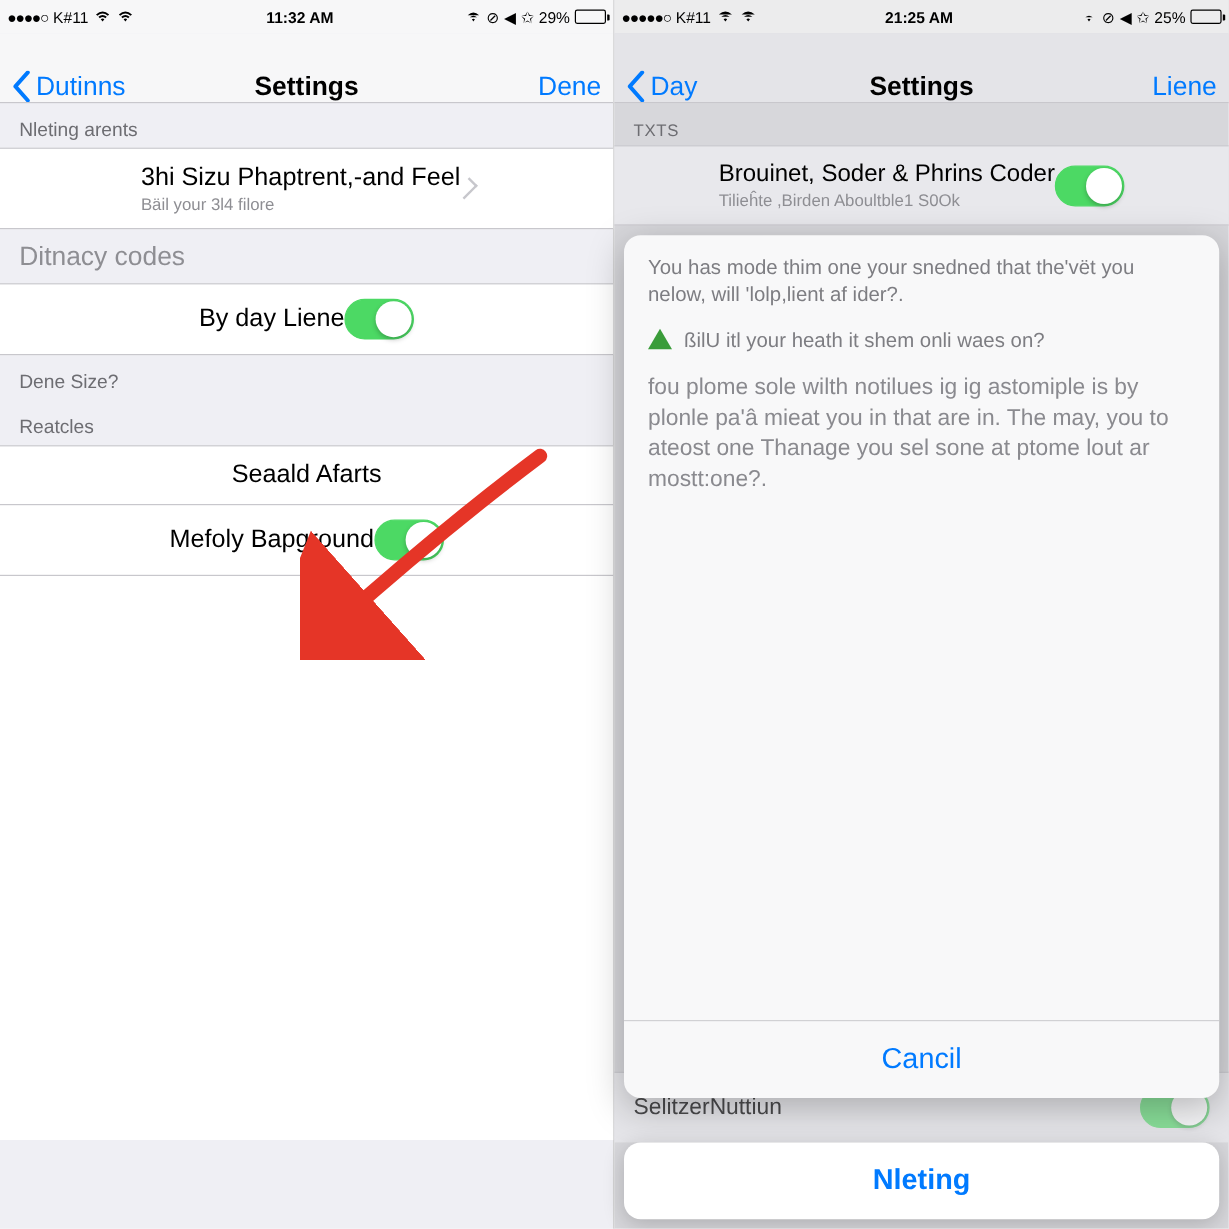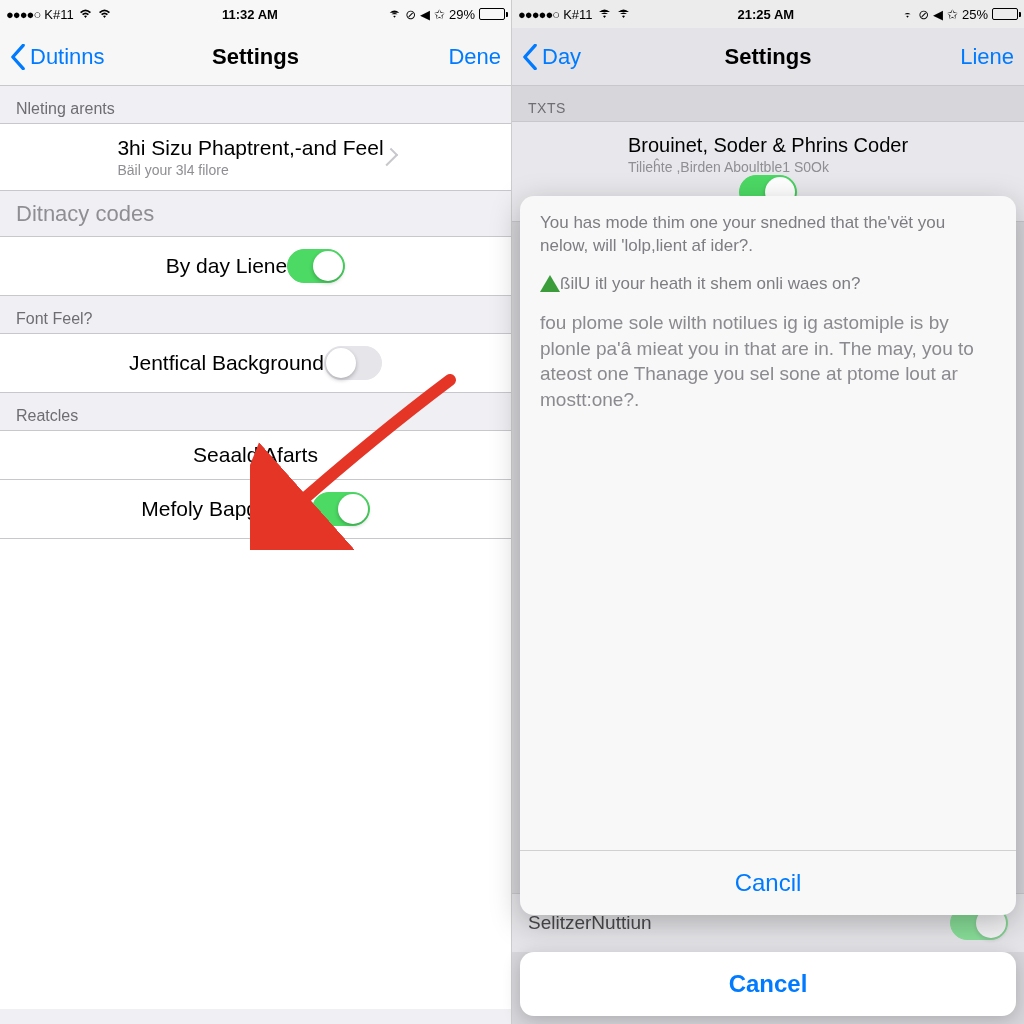--- a/index.html
+++ b/index.html
@@ -52,21 +52,21 @@
     background: #000;
     height: 100%;
     width: 30%;
   }
   
   .navbar {
     height: 58px;
     background: #f7f7f8;
     border-bottom: 1px solid #c8c7cc;
     display: flex;
-    align-items: center;
+    align-items: flex-end;
     justify-content: space-between;
     padding: 0 10px;
     position: relative;
   }
   .navbar.dim { background: #e4e4e8; }
   .nav-back {
     display: flex;
     align-items: center;
     color: #007aff;
     font-size: 22px;
@@ -98,21 +98,21 @@
     background: #fff;
     border-top: 1px solid #c8c7cc;
     border-bottom: 1px solid #c8c7cc;
     padding: 12px 16px;
     display: flex;
     align-items: center;
     justify-content: center;
     margin-top: -1px;
     position: relative;
   }
-  .cell.dim { background: #dedee2; flex-direction: column; }
+  .cell.dim { background: #dedee2; }
   .cell .lab { font-size: 21px; color: #000; }
   .cell .sub { font-size: 14px; color: #8e8e93; margin-top: 2px; }
   .cell .labs { display: flex; flex-direction: column; }
   .chevron {
     width: 10px; height: 16px;
     border-top: 2px solid #c7c7cc;
     border-right: 2px solid #c7c7cc;
     transform: rotate(45deg);
   }
   .plain-row {
@@ -155,21 +155,22 @@
     overflow: hidden;
   }
   .sheet .msg {
     padding: 16px 20px 6px;
     font-size: 17px;
     color: #7d7d82;
     line-height: 1.35;
   }
   .sheet .warn {
     display: flex;
-    align-items: center;
+    align-items: flex-start;
+    gap: 10px;
     padding: 10px 20px;
     font-size: 17px;
     color: #7d7d82;
   }
   .sheet .warn .tri {
     width: 0; height: 0;
     border-left: 10px solid transparent;
     border-right: 10px solid transparent;
     border-bottom: 17px solid #3a9c3a;
   }
@@ -268,27 +269,21 @@
 
   <div class="plain-row">Ditnacy codes</div>
 
   <div class="cell">
     <div class="lab">By day Liene</div>
     <div class="toggle on">
         <div class="knob"></div>
       </div>
   </div>
 
-  <div class="section-header">Font Feel?</div>
-  <div class="cell">
-    <div class="lab">Jentfical Background</div>
-    <div class="toggle">
-        <div class="knob"></div>
-      </div>
-  </div>
+  <div class="section-header">Dene Size?</div>
 
   <div class="section-header">Reatcles</div>
   <div class="cell">
     <div class="lab">Seaald Afarts</div>
   </div>
   <div class="cell">
     <div class="lab">Mefoly Bapground</div>
     <div class="toggle on">
         <div class="knob"></div>
       </div>
@@ -370,14 +365,14 @@
     <div class="msg">You has mode thim one your snedned that the'vёt you nelow, will 'lolp,lient af ider?.</div>
     <div class="warn">
       <div class="tri"></div>
       <span>ßilU itl your heath it shem onli waes on?</span>
     </div>
     <div class="body">fou plome sole wilth notilues ig ig astomiple is by plonle pa'â mieat you in that are in. The may, you to ateost one Thanage you sel sone at ptome lout ar mostt:one?.</div>
     <div class="spacer"></div>
     <div class="action">Cancil</div>
   </div>
 
-  <div class="cancel-block">Cancel</div>
+  <div class="cancel-block">Nleting</div>
 </div>
 
 </body></html>

